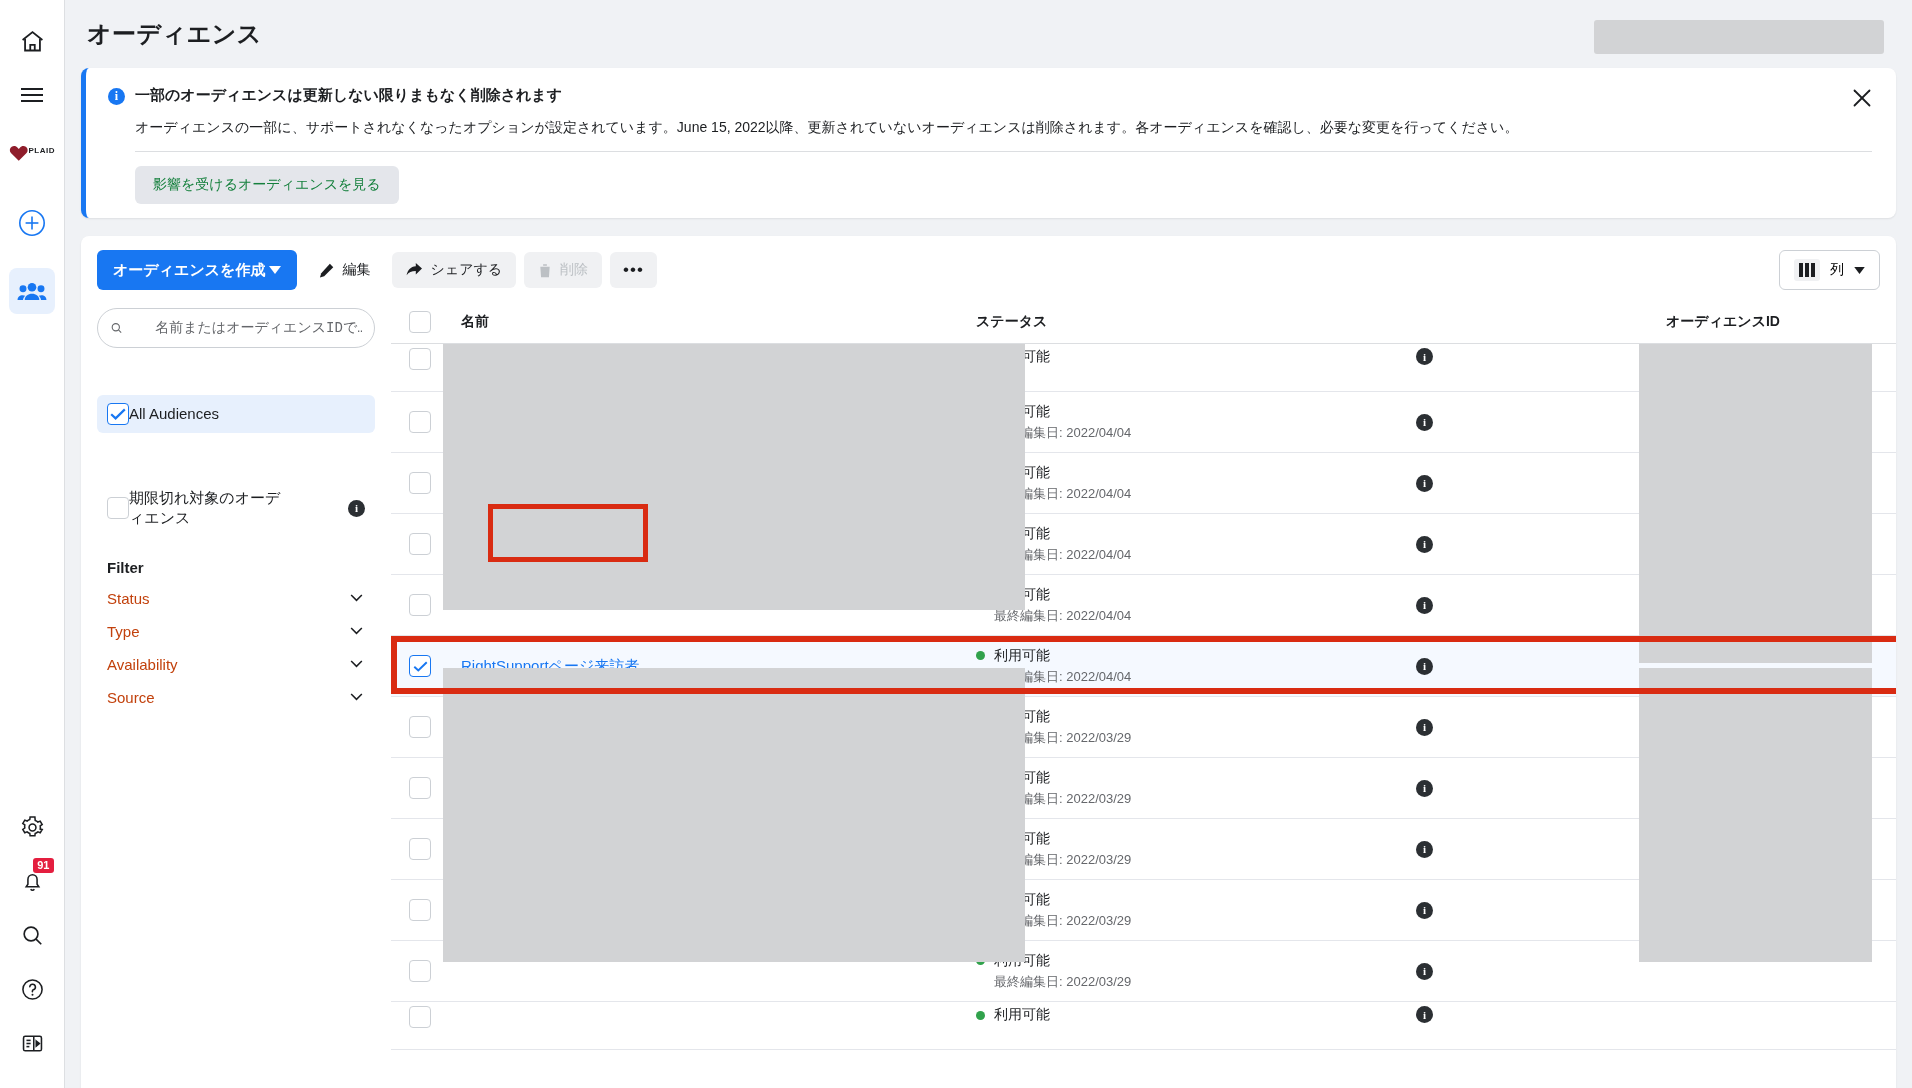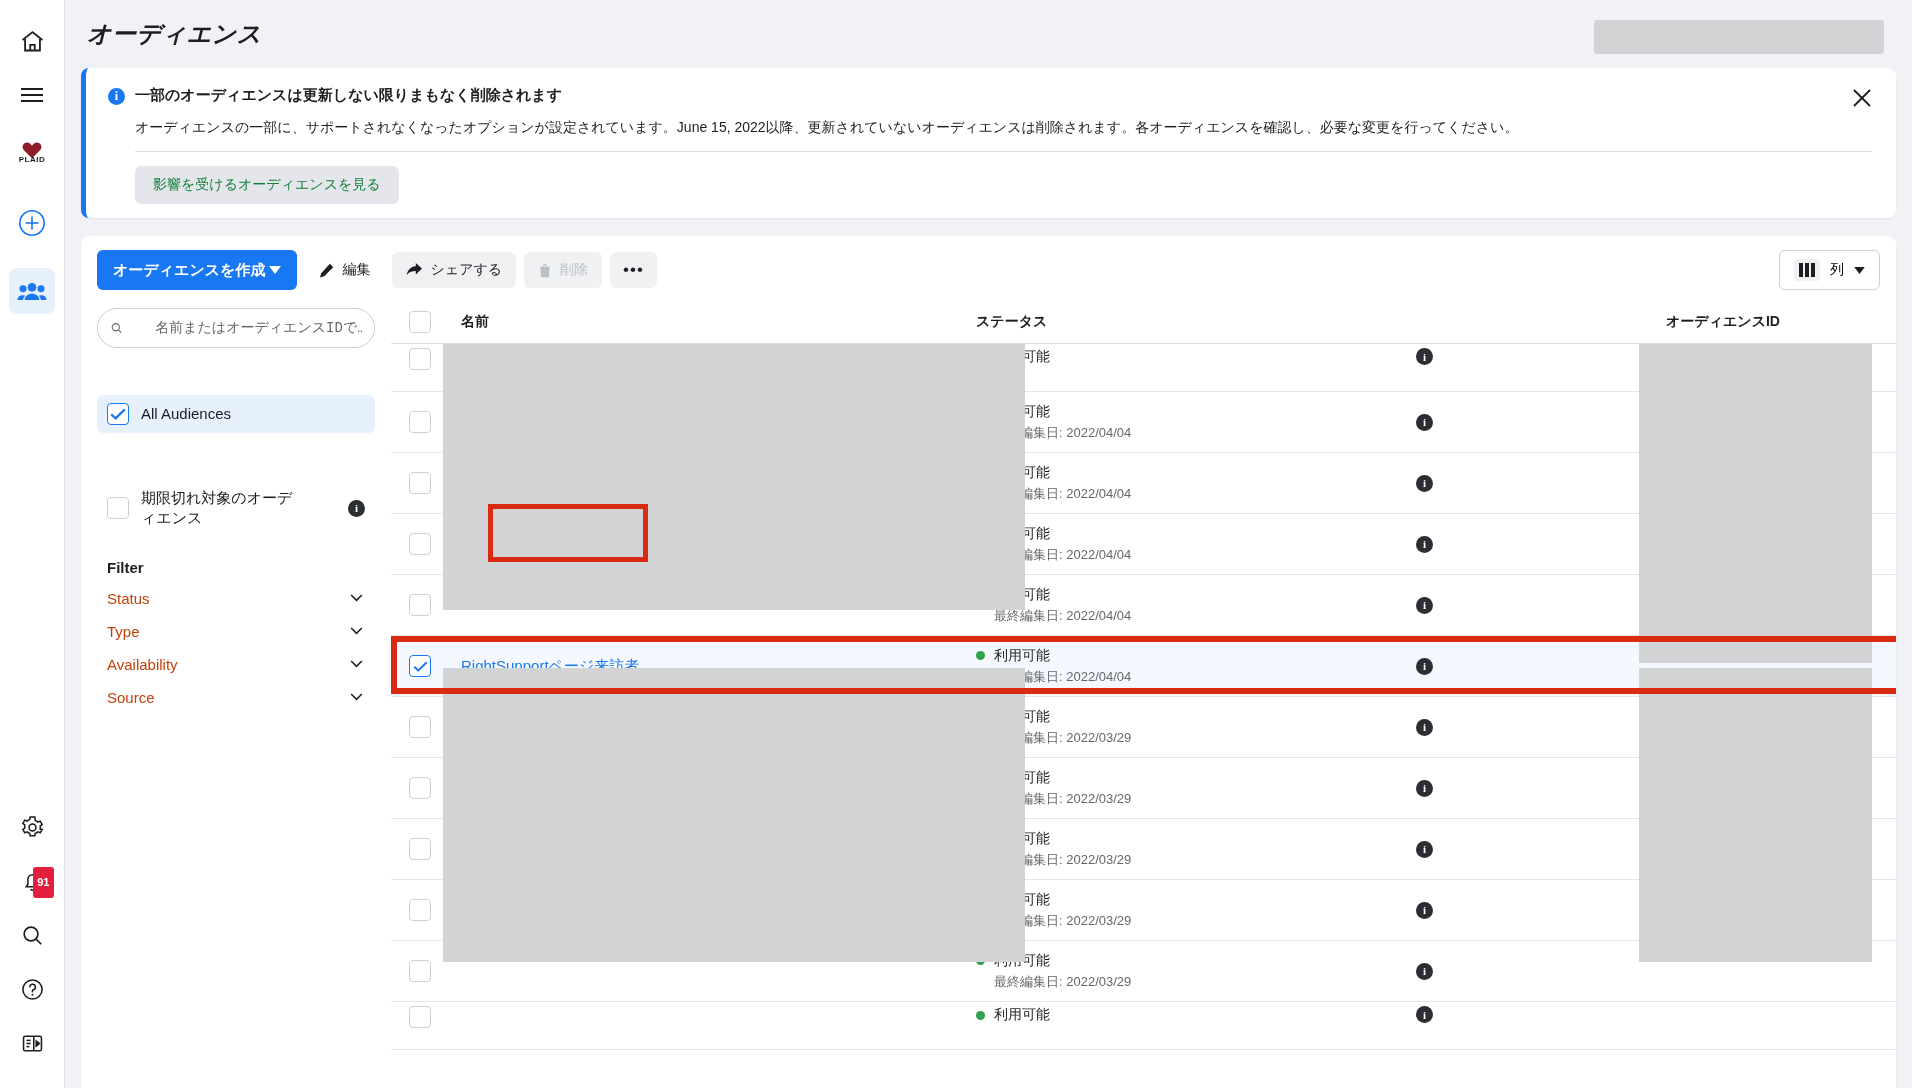--- a/index.html
+++ b/index.html
@@ -21,31 +21,31 @@
   .rail-top { padding-top: 18px; display: flex; flex-direction: column; align-items: center; gap: 0; }
   .rail-btn {
     width: 46px; height: 46px; border-radius: 8px;
     display: flex; align-items: center; justify-content: center;
     margin-bottom: 8px; position: relative; cursor: pointer;
   }
   .rail-btn.active { background: #e7f0fd; }
   .rail-bottom { position: absolute; bottom: 14px; left: 0; width: 65px;
     display: flex; flex-direction: column; align-items: center; }
   .badge {
-    position: absolute; top: 9px; right: 2px;
+    position: absolute; top: 0; right: 2px;
     background: #e41e3f; color: #fff; font-size: 11px; font-weight: bold;
-    border-radius: 3px; padding: 9px 4px; line-height: 13px; min-width: 18px;
+    border-radius: 3px; padding: 1px 4px; line-height: 13px; min-width: 18px;
     text-align: center;
   }
   .plaid-label { font-size: 8px; font-weight: bold; letter-spacing: .5px; color: #1c1e21; margin-top: -4px; }
 
   
   .main { flex: 1 1 auto; height: 1088px; background: #f0f2f5; position: relative; overflow: hidden; }
 
-  .topbar { height: 68px; display: flex; align-items: center; padding: 0 22px; background: #f0f2f5; position: relative; font-style: italic; }
+  .topbar { height: 68px; display: flex; align-items: center; padding: 0 22px; background: #f0f2f5; position: relative; }
   .page-title { font-size: 24px; font-weight: bold; color: #1c1e21; letter-spacing: .5px; }
   .topbar-redact { position: absolute; right: 28px; top: 20px; width: 290px; height: 34px; background: #d2d3d5; border-radius: 3px; }
 
   
   .banner {
     margin: 0 16px 0 16px; background: #ffffff; border-radius: 8px;
     border-left: 5px solid #1877f2; position: relative;
     padding: 18px 24px 20px 22px; box-shadow: 0 1px 2px rgba(0,0,0,.08);
     height: 150px;
   }
@@ -98,21 +98,21 @@
   .filters { width: 310px; flex: 0 0 310px; padding: 8px 16px 0 16px; }
   .search-box {
     height: 40px; border: 1px solid #ccd0d5; border-radius: 20px;
     display: flex; align-items: center; padding: 0 12px; gap: 8px; color: #65676b; font-size: 14px;
   }
   .search-box input {
     border: none; outline: none; font-size: 14px; color: #1c1e21;
     font-family: Liberation Mono, monospace; background: transparent; width: 100%; margin-left: 24px;
   }
   .search-box input::placeholder { color: #65676b; }
-  .chk-row { display: flex; align-items: center; gap: 12px; padding: 8px 10px; border-radius: 6px; cursor: pointer; margin-top: 47px; }
+  .chk-row { display: flex; align-items: center; padding: 8px 10px; border-radius: 6px; cursor: pointer; margin-top: 47px; }
   .chk-row.selected { background: #e7f0fd; }
   .chk {
     width: 22px; height: 22px; border: 1px solid #ccd0d5; border-radius: 4px;
     background: #fff; flex: 0 0 22px; display: flex; align-items: center; justify-content: center;
   }
   .chk.checked { border-color: #1877f2; }
   .chk-label { font-size: 15px; color: #1c1e21; line-height: 1.35; }
   .chk-info { margin-left: auto; }
   .filter-title { font-size: 15px; font-weight: bold; color: #1c1e21; margin: 22px 0 6px 10px; }
   .filter-row {
@@ -172,21 +172,21 @@
       </div>
 
       <div class="rail-btn">
         <svg width="26" height="20" viewBox="0 0 26 20" stroke="#1c1e21" stroke-width="2">
           <line x1="2" y1="4" x2="24" y2="4"></line>
             <line x1="2" y1="10" x2="24" y2="10"></line>
             <line x1="2" y1="16" x2="24" y2="16"></line>
         </svg>
       </div>
 
-      <div class="rail-btn" style="flex-direction:column;height:52px">
+      <div class="rail-btn" style="flex-direction:row;height:52px">
         <svg width="22" height="19" viewBox="0 0 24 22" fill="#8f1d2b">
           <path d="M12 21 2.4 11.6C.3 9.4.6 5.6 3.3 3.8 5.7 2.2 8.9 2.8 10.6 5L12 6.8 13.4 5c1.7-2.2 4.9-2.8 7.3-1.2 2.7 1.8 3 5.6.9 7.8z"></path>
         </svg>
         <div class="plaid-label">PLAID</div>
       </div>
 
       <div class="rail-btn" style="margin-top:14px">
         <svg width="30" height="30" viewBox="0 0 30 30" fill="none" stroke="#1877f2" stroke-width="1.6">
           <circle cx="15" cy="15" r="12.2"></circle>
             <line x1="15" y1="8.6" x2="15" y2="21.4"></line>

